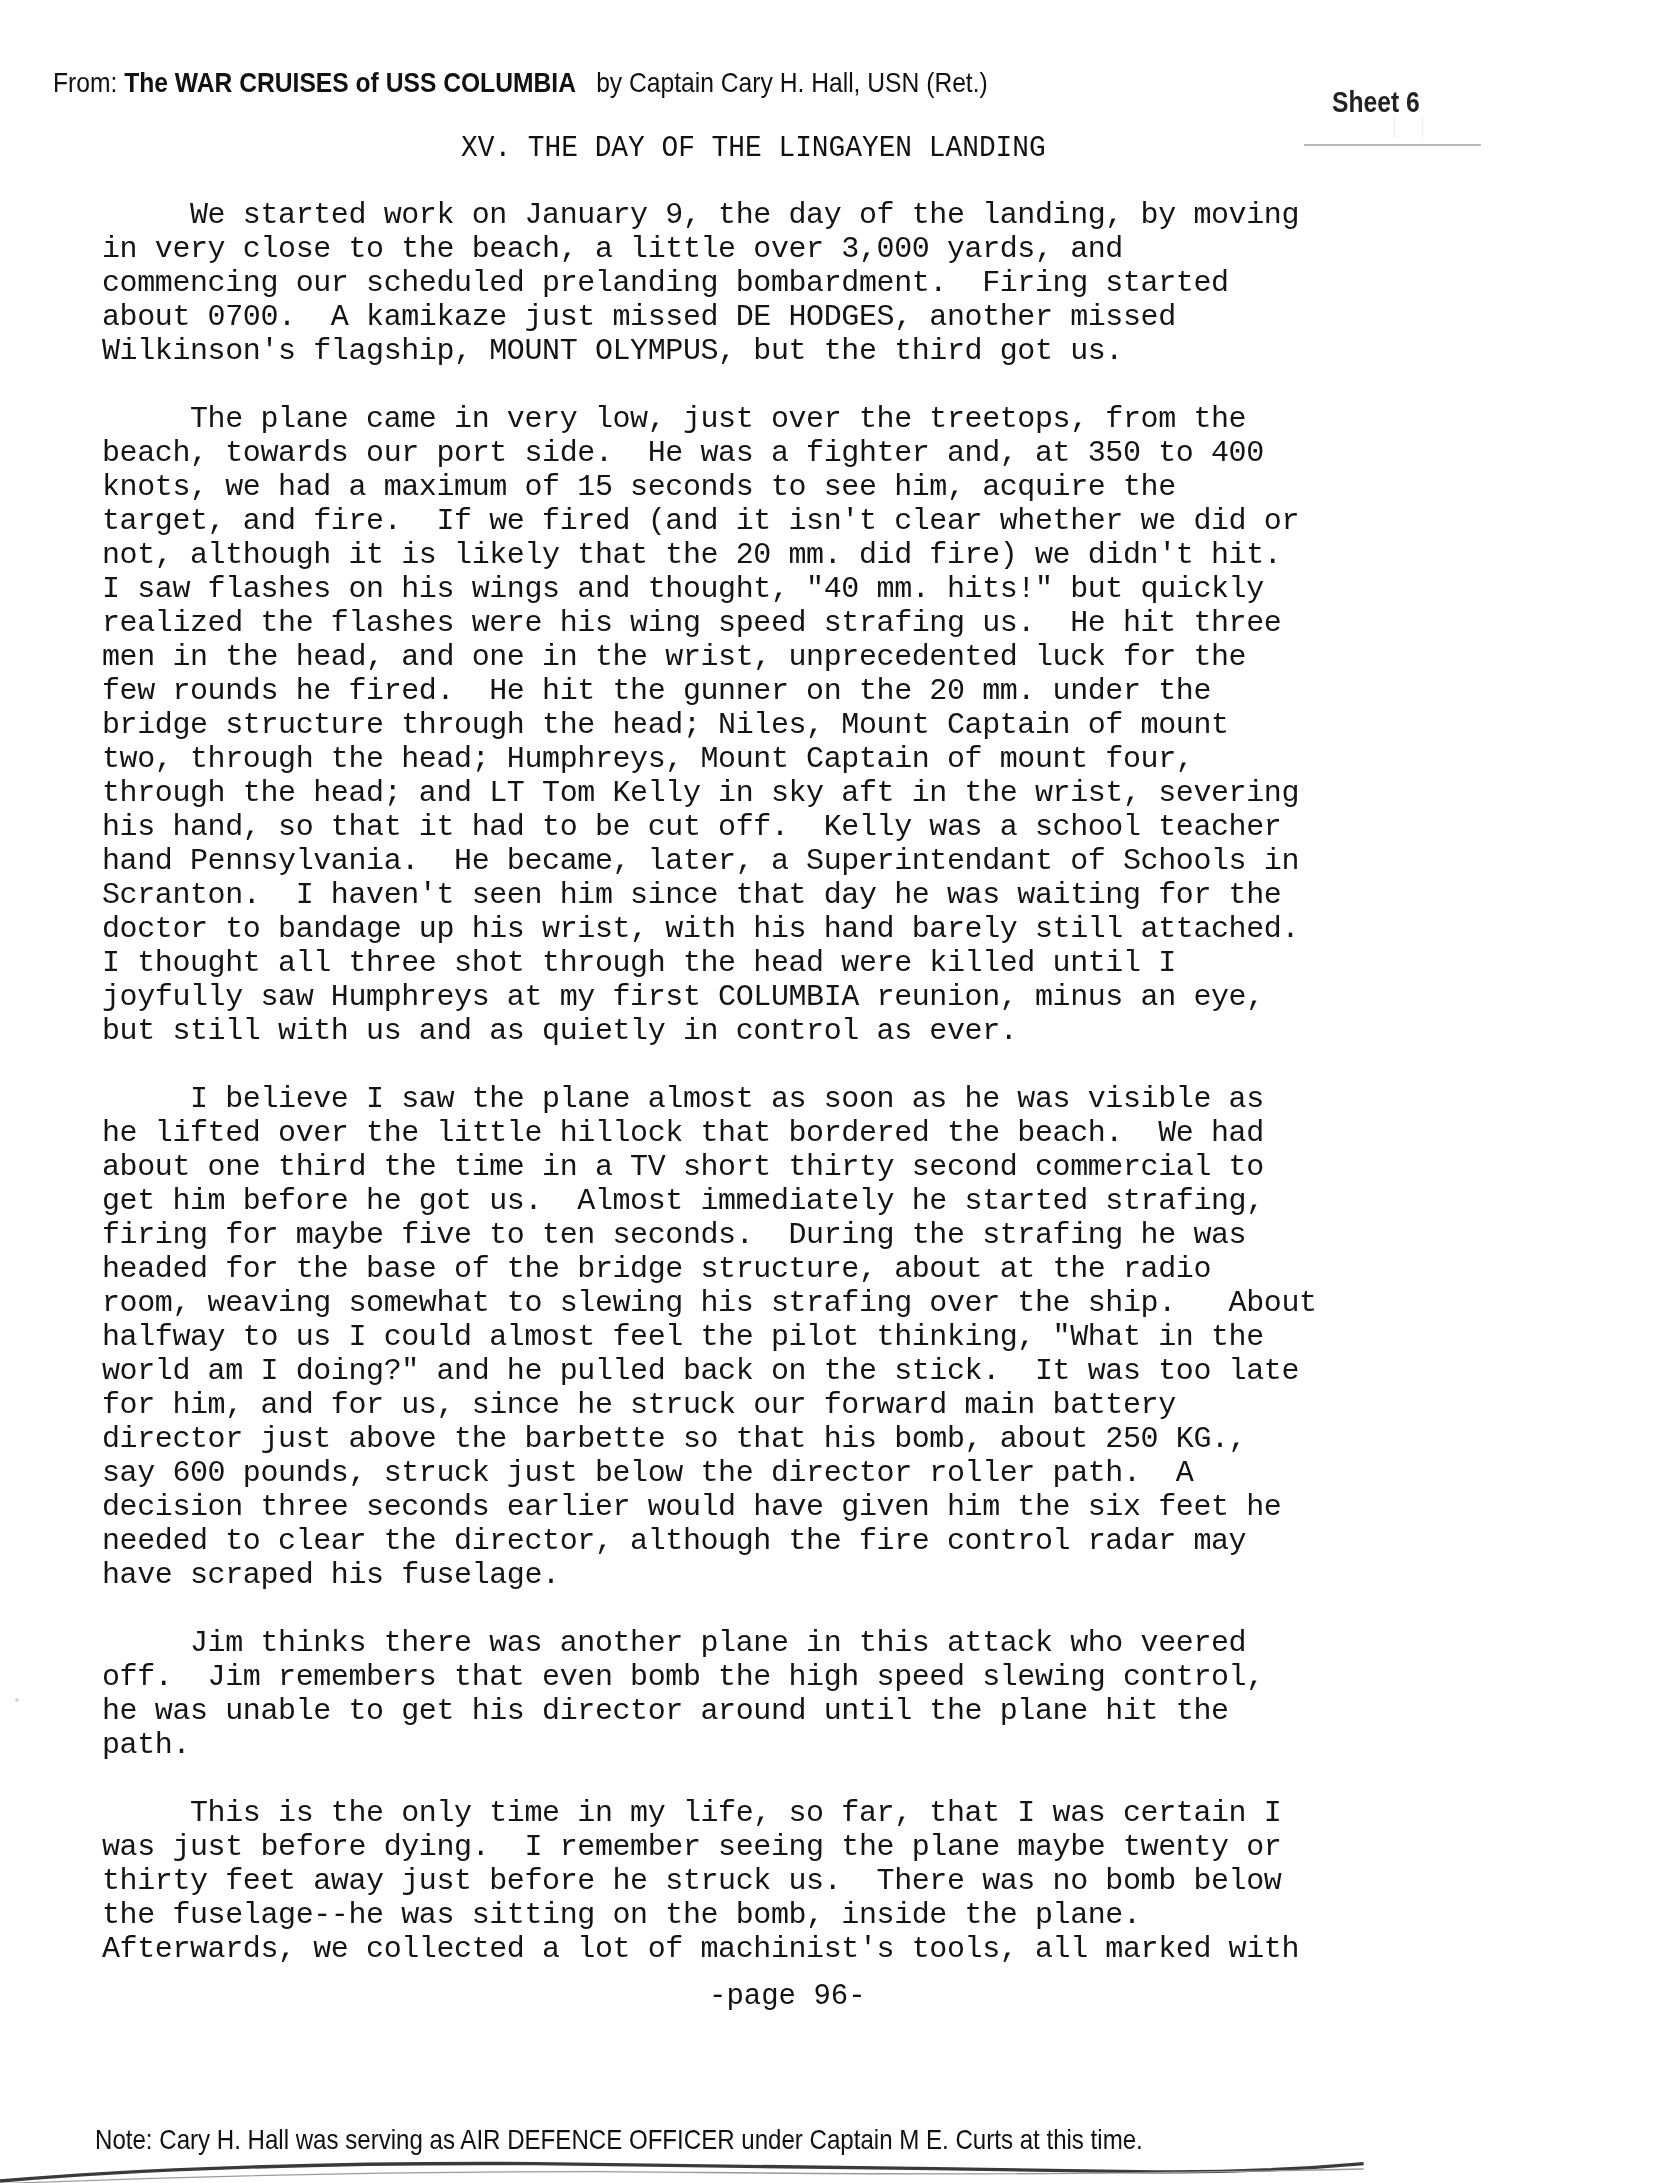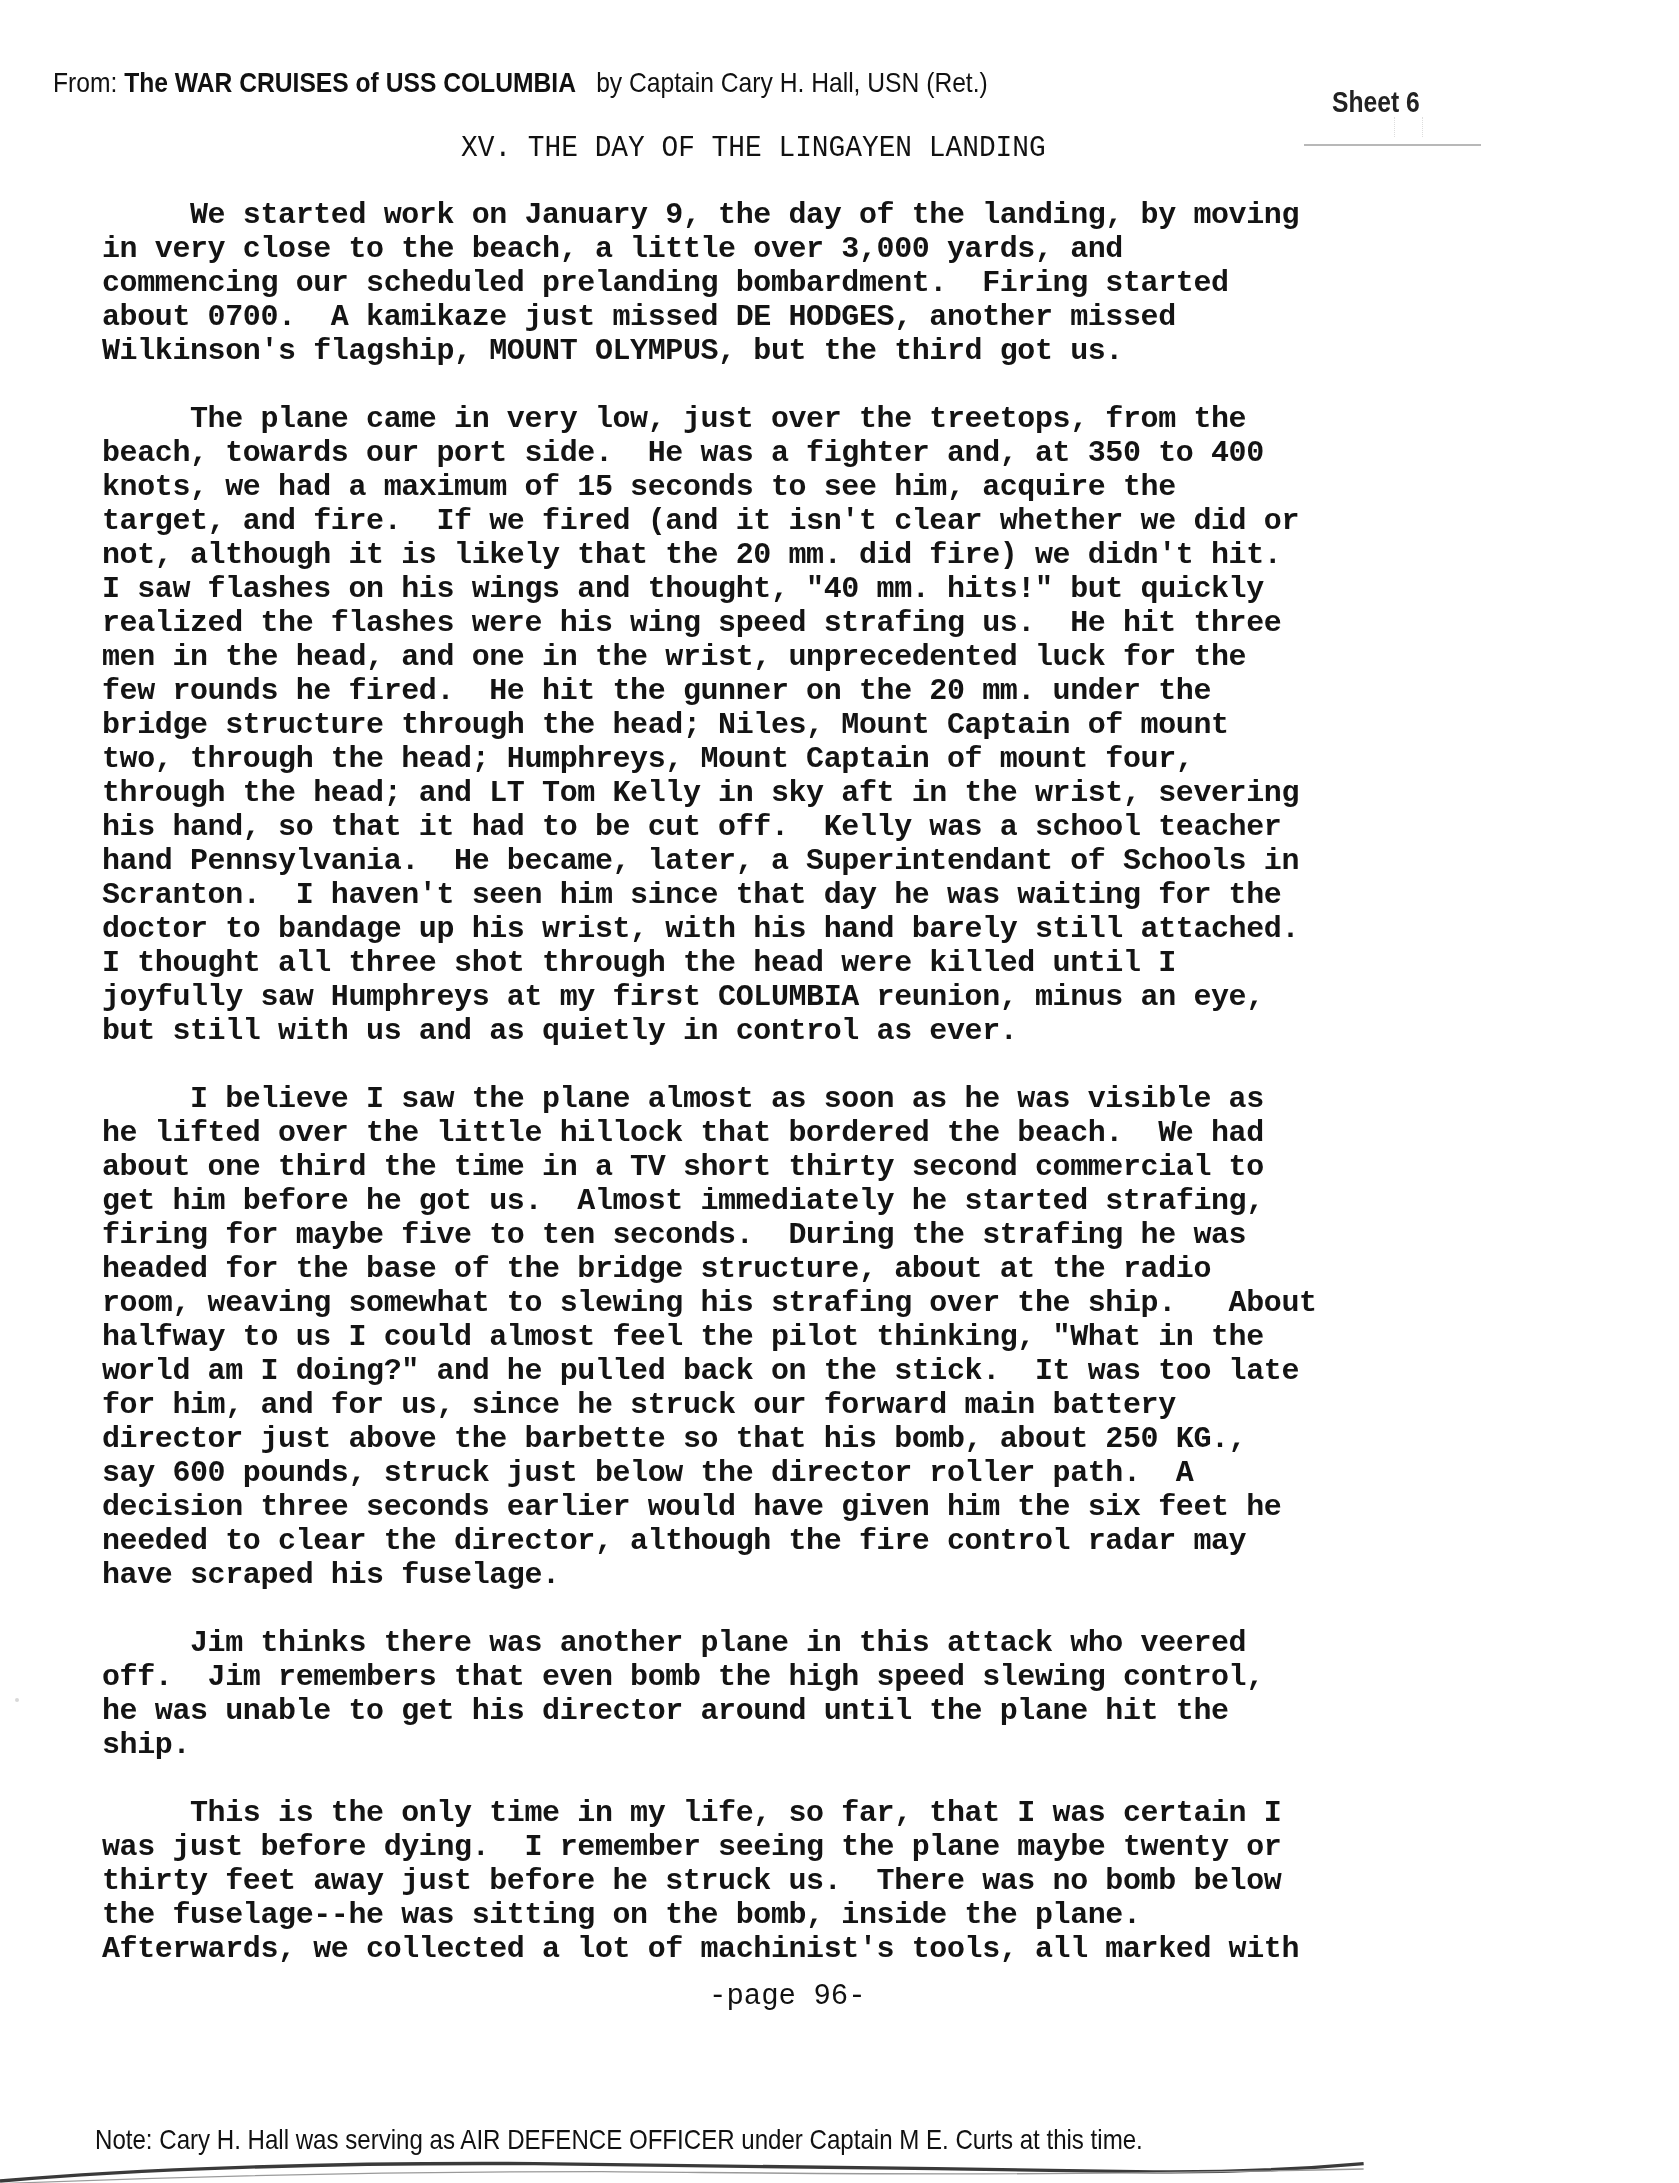--- a/index.html
+++ b/index.html
@@ -26,21 +26,21 @@
   .chapter-title {
     position: absolute; left: 461px; top: 132px;
     font-family: "Liberation Mono", monospace; font-size: 29px; color: #111; white-space: nowrap;
     transform: scaleX(0.96); transform-origin: left top;
   }
   .body-text {
     position: absolute; left: 102px; top: 198px; width: 1437px;
     font-family: "Liberation Mono", monospace; font-size: 30px; line-height: 34px;
     color: #141414; letter-spacing: -0.4px;
   }
-  .para { margin: 0 0 34px 0; font-weight: bold; }
+  .para { margin: 0 0 34px 0; }
   .line { display: block; white-space: pre; }
   .page-number {
     position: absolute; left: 709px; top: 1980px;
     font-family: "Liberation Mono", monospace; font-size: 29px; color: #111; white-space: nowrap;
   }
   .note {
     position: absolute; left: 95px; top: 2124px;
     font-family: "Liberation Sans", sans-serif; font-size: 28px; color: #111; white-space: nowrap;
     transform: scaleX(0.86); transform-origin: left top;
   }
@@ -104,21 +104,21 @@
     <span class="line">director just above the barbette so that his bomb, about 250 KG.,</span>
     <span class="line">say 600 pounds, struck just below the director roller path.  A</span>
     <span class="line">decision three seconds earlier would have given him the six feet he</span>
     <span class="line">needed to clear the director, although the fire control radar may</span>
     <span class="line">have scraped his fuselage.</span>
   </div>
   <div class="para">
     <span class="line">     Jim thinks there was another plane in this attack who veered</span>
     <span class="line">off.  Jim remembers that even bomb the high speed slewing control,</span>
     <span class="line">he was unable to get his director around until the plane hit the</span>
-    <span class="line">ship.</span>
+    <span class="line">path.</span>
   </div>
   <div class="para">
     <span class="line">     This is the only time in my life, so far, that I was certain I</span>
     <span class="line">was just before dying.  I remember seeing the plane maybe twenty or</span>
     <span class="line">thirty feet away just before he struck us.  There was no bomb below</span>
     <span class="line">the fuselage--he was sitting on the bomb, inside the plane.</span>
     <span class="line">Afterwards, we collected a lot of machinist's tools, all marked with</span>
   </div>
 </div>
 

